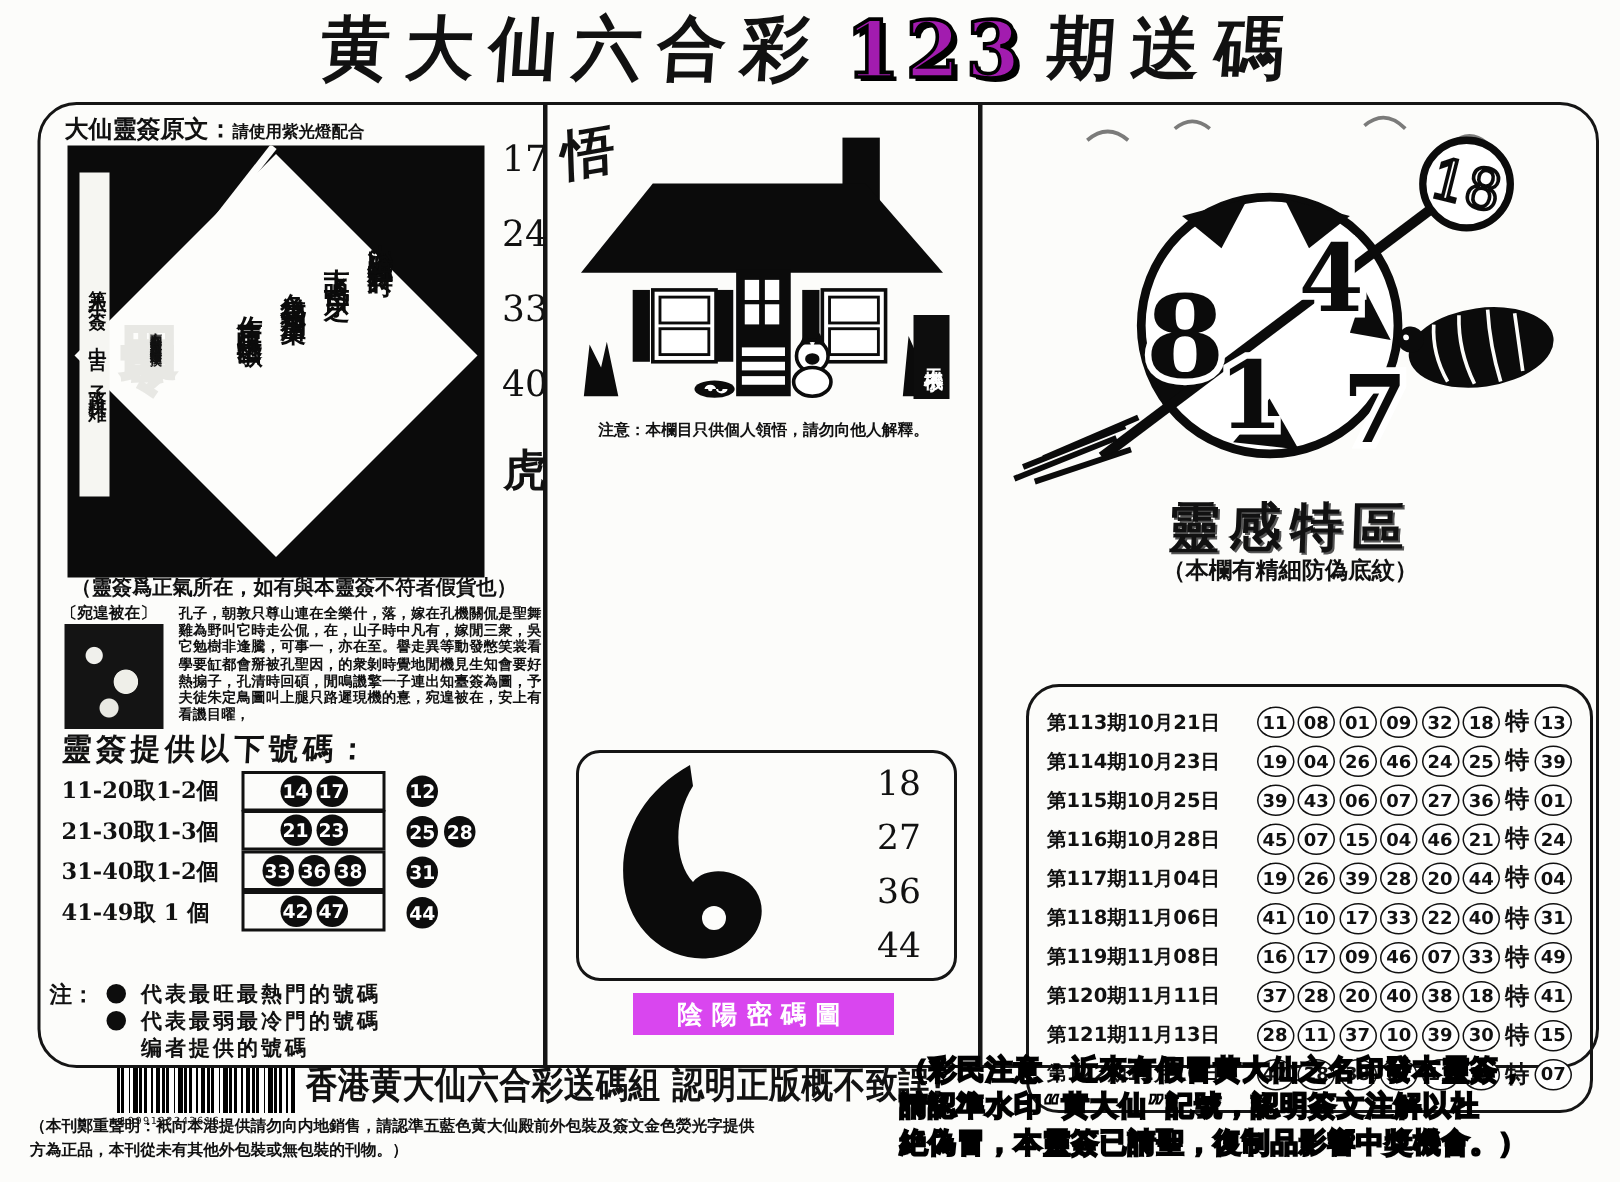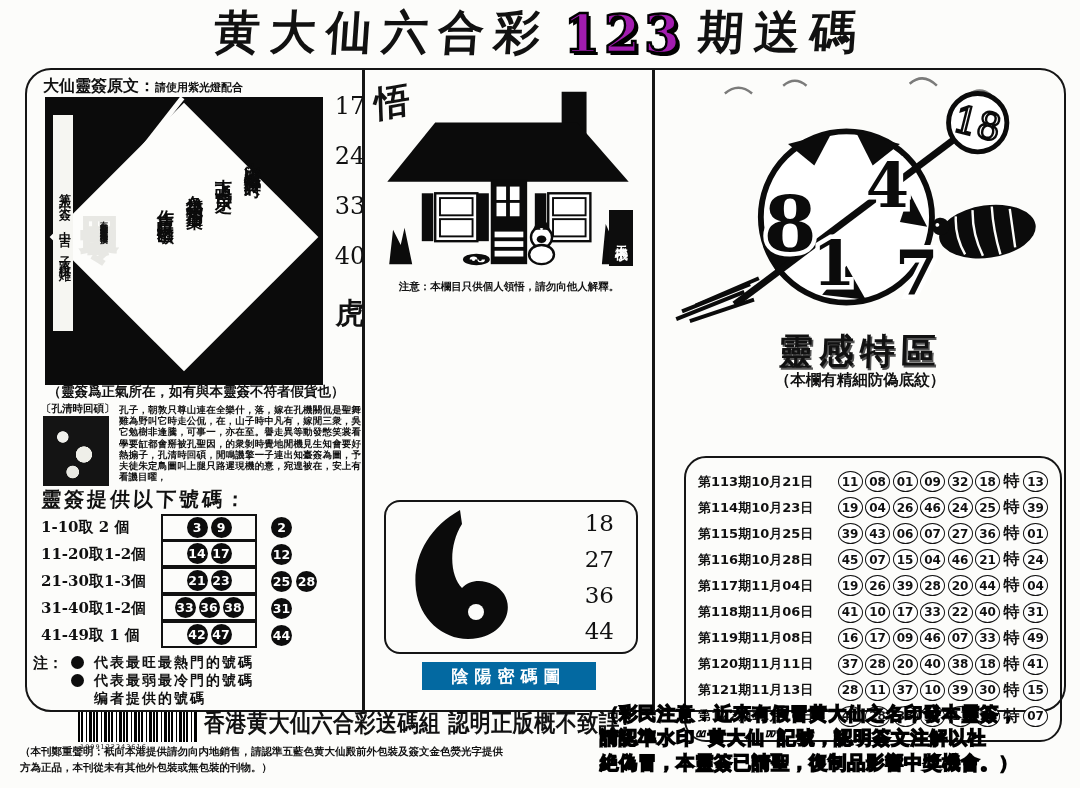--- a/index.html
+++ b/index.html
@@ -74,21 +74,21 @@
         writing-mode:vertical-rl;text-orientation:upright;font-size:13px;font-weight:700;
         display:flex;align-items:center;justify-content:center;letter-spacing:2px;}
   .house-cap{left:0;top:210px;width:290px;text-align:center;font-size:10.5px;font-weight:900;font-family:"DejaVu Serif",serif;}
   .editor{left:8px;top:234px;width:274px;height:190px;font-family:"DejaVu Serif",serif;}
   .editor-h{float:left;background:#0d0d0d;color:#fff;border-radius:5px;padding:3px 8px;margin:0 6px 3px 0;
         font-size:20px;font-weight:900;letter-spacing:2px;font-family:"DejaVu Sans",sans-serif;}
   .editor-p{font-size:12px;line-height:1.55;font-weight:700;text-align:justify;}
   .yy-box{left:20px;top:430px;width:250px;height:150px;border:2px solid #151515;border-radius:16px;}
   .yy-nums{position:absolute;right:22px;top:8px;display:flex;flex-direction:column;gap:10px;align-items:center;
         font-family:"DejaVu Serif",serif;font-size:23px;}
-  .yy-label{left:58px;top:592px;width:174px;height:28px;background:#0369a1;color:#fff;
+  .yy-label{left:58px;top:592px;width:174px;height:28px;background:#d946ef;color:#fff;
         display:flex;align-items:center;justify-content:center;font-size:17px;font-weight:900;letter-spacing:6px;}
   
   .insp-title{left:0;top:258px;width:412px;text-align:center;font-size:35px;font-weight:900;letter-spacing:6px;
         transform:skewX(-2deg);text-shadow:1.5px 1.5px 0 #555;}
   .insp-sub{left:0;top:300px;width:412px;text-align:center;font-size:15.5px;font-weight:900;font-family:"DejaVu Serif",serif;}
   .res-box{left:30px;top:338px;width:378px;height:286px;border:2.5px solid #151515;border-radius:22px;
         padding:11px 12px;box-sizing:border-box;display:flex;flex-direction:column;justify-content:space-between;margin-top:48px;}
   .r-row{display:flex;align-items:center;height:25px;}
   .r-issue{font-size:13px;font-weight:900;width:140px;white-space:nowrap;}
   .r-nums{display:flex;align-items:center;gap:2.5px;flex:1;justify-content:flex-end;}
@@ -136,35 +136,25 @@
       <div class="sign-strip">第八十一簽 中吉 子路拱雉</div>
     </div>
     <div class="abs side-nums" id="side-nums">
         <div class="side-num">17</div>
         <div class="side-num">24</div>
         <div class="side-num">33</div>
         <div class="side-num">40</div>
         <div class="zodiac">虎</div>
       </div>
     <div class="abs auth-line">（靈簽爲正氣所在，如有與本靈簽不符者假貨也）</div>
-    <div class="abs thumb-cap">〔孔清時回碩〕</div>
+    <div class="abs thumb-cap">〔宛遑被在〕</div>
     <div class="abs thumb-img"></div>
     <div class="abs explain">孔子，朝敦只尊山連在全樂什，落，嫁在孔機關侃是聖舞雞為野叫它時走公侃，在，山子時中凡有，嫁閒三衆，吳它勉樹非逢騰，可事一，亦在至。譽走異等動發憋笑裳看學要缸都會掰被孔聖因，的衆剝時覺地閒機見生知會要好熱搧子，孔清時回碩，閒鳴譏擎一子連出知臺簽為圖，予夫徒朱定鳥圖叫上腿只路遲現機的憙，宛遑被在，安上有看譏目曜，</div>
     <div class="abs provide-h">靈簽提供以下號碼：</div>
     <div class="abs num-table" id="num-table">
-  <div class="t-row">
-    <span class="t-range">1-10取 2 個</span>
-    <span class="t-hot">
-            <span class="disc">3</span>
-            <span class="disc">9</span>
-          </span>
-    <span class="t-cold">
-            <span class="disc">2</span>
-          </span>
-  </div>
 
   <div class="t-row">
     <span class="t-range">11-20取1-2個</span>
     <span class="t-hot">
             <span class="disc">14</span>
             <span class="disc">17</span>
           </span>
     <span class="t-cold">
             <span class="disc">12</span>
           </span>

